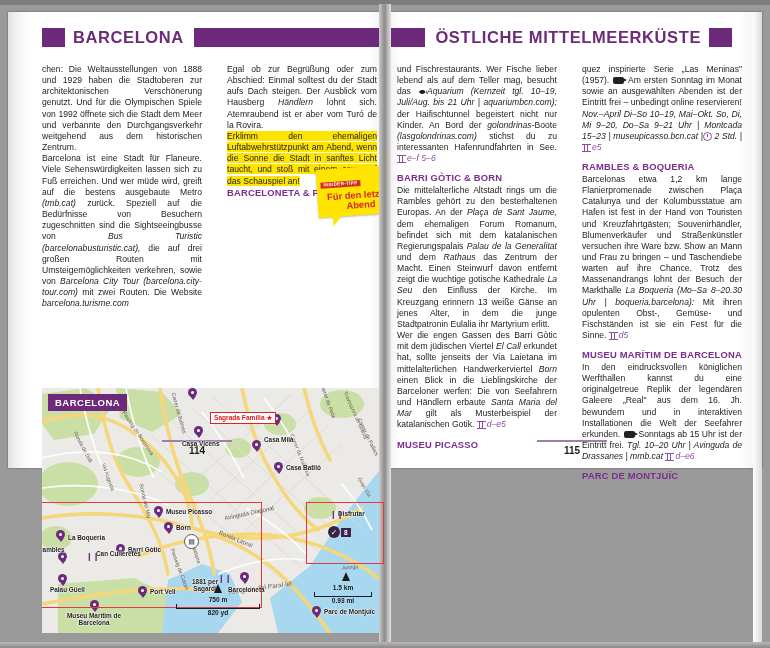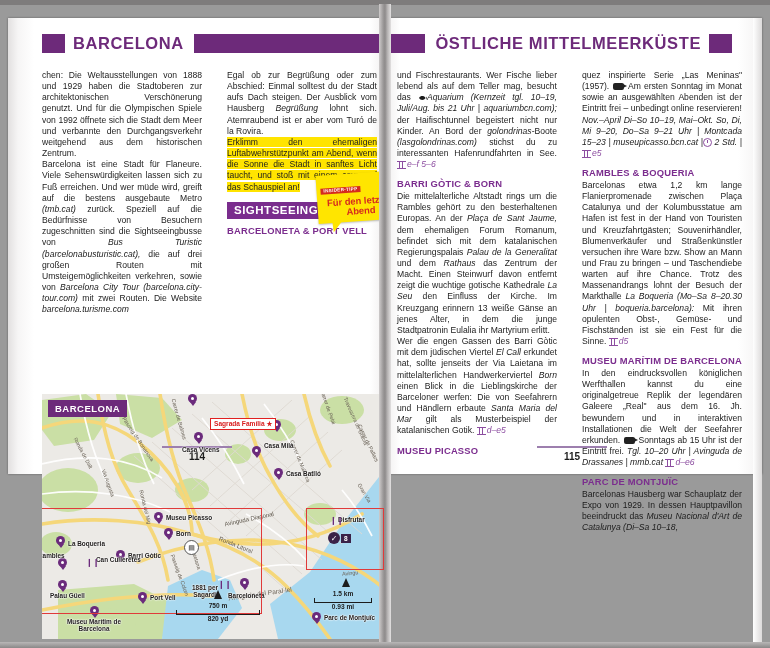--- a/index.html
+++ b/index.html
@@ -4,21 +4,21 @@
 <style>
   html,body{margin:0;padding:0;}
   body{
     width:770px;height:648px;overflow:hidden;
     background:#8c8c8c;
     font-family:"Liberation Sans", sans-serif;
   }
   .spread{position:relative;width:770px;height:648px;background:#9a9a9a;}
 
   
-  .page{position:absolute;top:18px;height:456px;background:#ffffff;}
+  .page{position:absolute;top:12px;height:456px;background:#ffffff;}
   .page-left{left:8px;width:377px;
     background:linear-gradient(to right,#e2e0e0 0px,#f6f5f5 10px,#ffffff 26px,#ffffff 96%,#f0eeee 100%);
     box-shadow:0 0 2px rgba(0,0,0,.4);}
   .page-right{left:385px;width:377px;
     background:linear-gradient(to left,#e8e6e6 0px,#f7f6f6 8px,#ffffff 24px,#ffffff 96%,#efeded 100%);
     box-shadow:0 0 2px rgba(0,0,0,.4);}
   .gutter{position:absolute;left:379px;top:4px;width:12px;height:640px;
     background:linear-gradient(to right,#cfcccc,#9b9898 35%,#8e8b8b 50%,#b5b2b2 70%,#e3e1e1);}
   .edge-top{position:absolute;left:0;top:0;width:770px;height:5px;background:#7e7c7c;}
   .edge-bottom{position:absolute;left:0;bottom:0;width:770px;height:6px;
@@ -134,26 +134,25 @@
 
     <div class="col" style="left:34px;top:52px;width:160px;">
       <p>chen: Die Weltausstellungen von 1888 und 1929 haben die Stadtoberen zur architektonischen Verschönerung genutzt. Und für die Olympischen Spiele von 1992 öffnete sich die Stadt dem Meer und verbannte den Durchgangsverkehr weitgehend aus dem historischen Zentrum.</p>
       <p>
         <span>Barcelona ist eine Stadt für Flaneure. Viele Sehenswürdigkeiten lassen sich zu Fuß erreichen. Und wer müde wird, greift auf die bestens ausgebaute Metro </span><i>(tmb.cat)</i><span> zurück. Speziell auf die Bedürfnisse von Besuchern zugeschnitten sind die Sightseeingbusse von </span><i>Bus Turistic (barcelonabusturistic.cat),</i><span> die auf drei großen Routen mit Umsteigemöglichkeiten verkehren, sowie von </span><i>Barcelona City Tour (barcelona.city-tour.com)</i><span> mit zwei Routen. Die Website </span><i>barcelona.turisme.com</i>
       </p>
     </div>
 
     <div class="col" style="left:219px;top:52px;width:159px;padding-right:9px;box-sizing:border-box;">
       <p>
-        <span>Egal ob zur Begrüßung oder zum Abschied: Einmal solltest du der Stadt aufs Dach steigen. Der Ausblick vom Hausberg </span><i>Begrüßung</i><span> lohnt sich. Atemraubend ist er aber vom Turó de la Rovira. </span>
+        <span>Egal ob zur Begrüßung oder zum Abschied: Einmal solltest du der Stadt aufs Dach steigen. Der Ausblick vom Hausberg </span><i>Händlern</i><span> lohnt sich. Atemraubend ist er aber vom Turó de la Rovira. </span>
       </p>
       <p style="margin-top:0;">
         <span class="hl">Erklimm den ehemaligen Luftabwehrstützpunkt am Abend, wenn die Sonne die Stadt in sanftes Licht taucht, und stoß mit einem cava auf das Schauspiel an!</span>
       </p>
-      <div class="sec-bar">SIGHTSEEING</div>
       <div class="sec-purple" style="margin-top:0;">BARCELONETA &amp; PORT VELL</div>
     </div>
 
     <div class="tipwrap" style="left:309px;top:155px;">
       <div class="tipbub">
         <div class="tl">INSIDER-TIPP</div>
         <div class="tt">Für den letzten Abend</div>
         <div class="tiptail"></div>
       </div>
     </div>
@@ -414,23 +413,20 @@
       <p>
         <span>Barcelonas etwa 1,2 km lange Flanierpromenade zwischen Plaça Catalunya und der Kolumbusstatue am Hafen ist fest in der Hand von Touristen und Kreuzfahrtgästen; Souvenirhändler, Blumenverkäufer und Straßenkünstler versuchen ihre Ware bzw. Show an Mann und Frau zu bringen – und Taschendiebe warten auf ihre Chance. Trotz des Massenandrangs lohnt der Besuch der Markthalle </span><i>La Boqueria (Mo–Sa 8–20.30 Uhr | boqueria.barcelona):</i><span> Mit ihren opulenten Obst-, Gemüse- und Fischständen ist sie ein Fest für die Sinne. </span><span class="mapref"><span class="mapico"></span><span>d5</span></span>
       </p>
 
       <div class="sec-purple">MUSEU MARÍTIM DE BARCELONA</div>
       <p>
         <span>In den eindrucksvollen königlichen Werfthallen kannst du eine originalgetreue Replik der legendären Galeere „Real" aus dem 16. Jh. bewundern und in interaktiven Installationen die Welt der Seefahrer erkunden. </span><span class="tix"></span><span> Sonntags ab 15 Uhr ist der Eintritt frei. </span><i>Tgl. 10–20 Uhr | Avinguda de Drassanes | mmb.cat</i> <span class="mapref"><span class="mapico"></span><span>d–e6</span></span>
       </p>
 
       <div class="sec-purple">PARC DE MONTJUÏC</div>
-      <p>
-        <span>Barcelonas Hausberg war Schauplatz der Expo von 1929. In dessen Hauptpavillon beeindruckt das </span><i>Museu Nacional d'Art de Catalunya (Di–Sa 10–18,</i>
-      </p>
     </div>
 
     <div class="folio" style="left:152px;">
       <div class="rule"></div>
       <div class="num">115</div>
     </div>
 
     <div class="rmargin"></div>
   </div>
 

